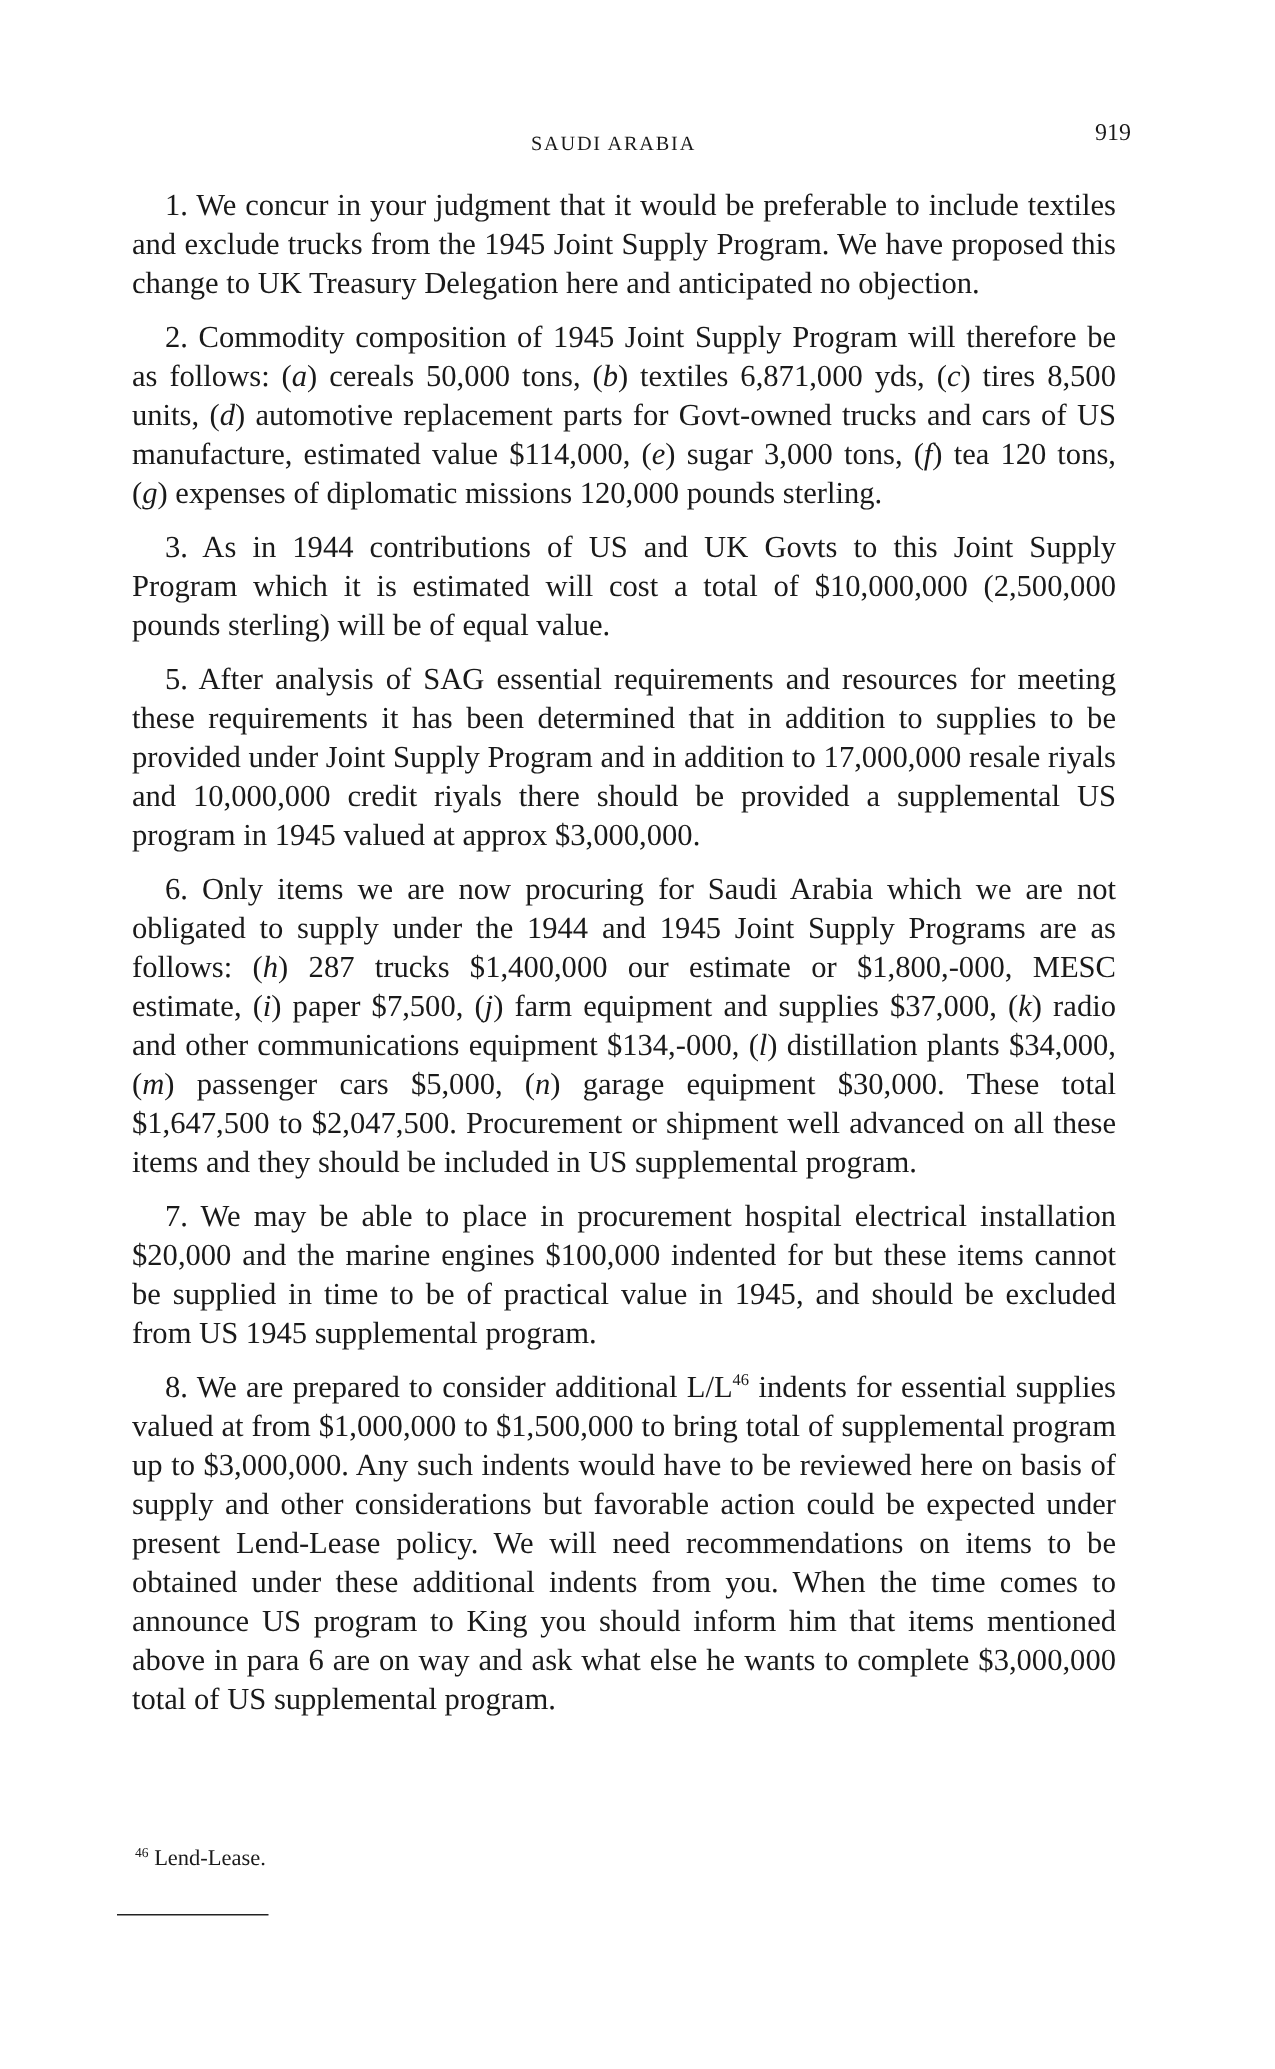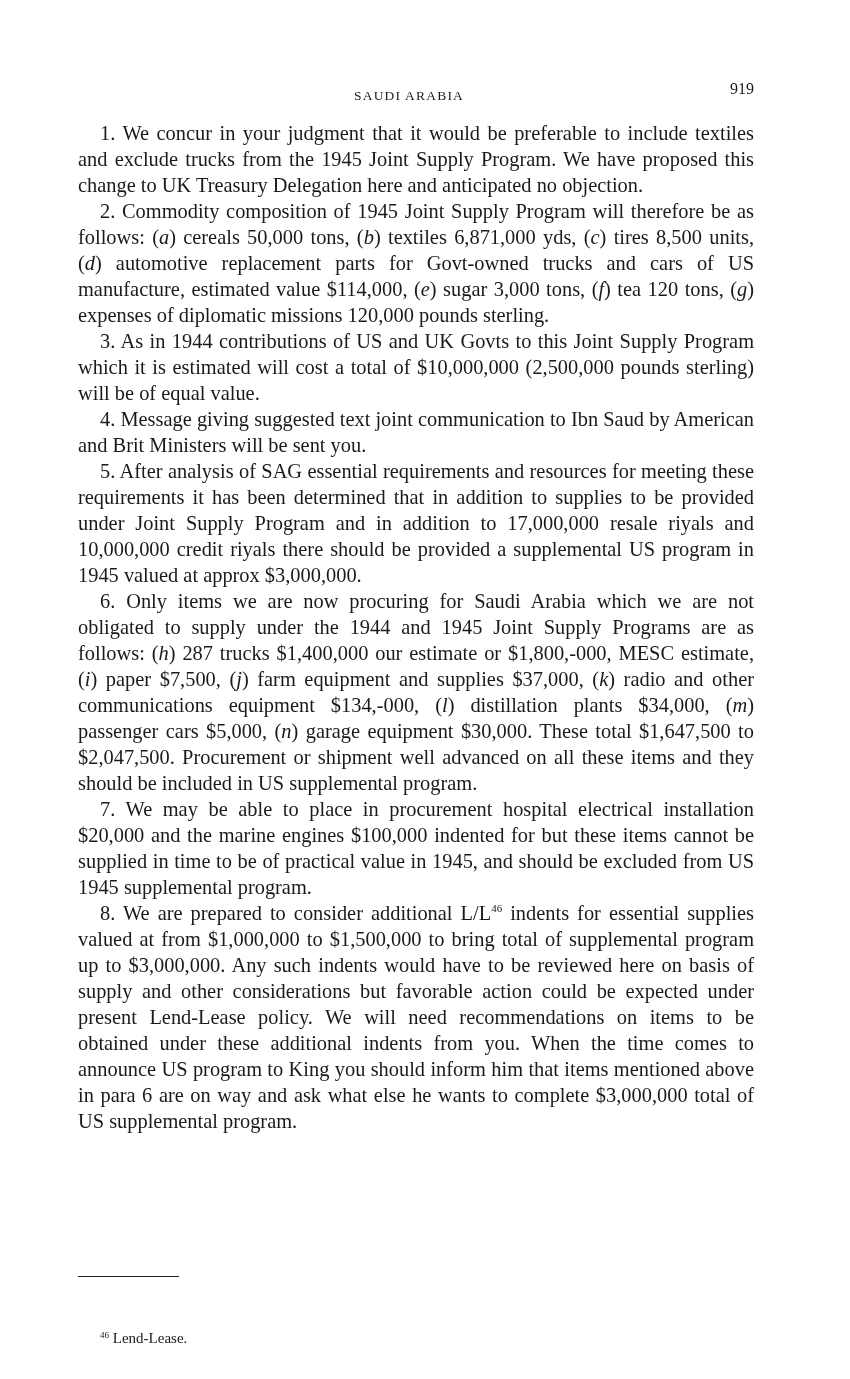--- a/index.html
+++ b/index.html
@@ -2,49 +2,45 @@
 <html><head>
 <meta charset="utf-8">
 <style>
   html, body { margin: 0; padding: 0; background: #ffffff; }
   body { width: 850px; height: 1379px; position: relative; overflow: hidden; color: #1a1a1a; }
   .page { position: absolute; left: 78px; top: 78px; width: 676px; font-family: "DejaVu Serif", "Liberation Serif", serif; }
   .header { position: relative; height: 36px; }
   .running-head { position: absolute; left: 276px; top: 10px; font-size: 13.5px; letter-spacing: 1.2px; font-weight: normal; font-family: "Liberation Serif", serif; }
   .page-number { position: absolute; right: 0; top: 2px; font-size: 16px; font-family: "Liberation Serif", serif; }
   .body-text { margin-top: 6px; font-family: "Liberation Serif", serif; font-size: 20.4px; line-height: 26px; text-align: justify; hyphens: manual; }
-  .para { margin: 0; text-indent: 22px; }
+  .para { margin: 10px; text-indent: 22px; }
   .para i { font-style: italic; }
   .fn-ref { font-size: 11px; vertical-align: 8px; line-height: 0; }
   .footnote-rule { position: absolute; left: 0; top: 1198px; width: 101px; border-top: 1.5px solid #222; }
-  .footnote { position: absolute; left: 12px; top: 1252px; font-family: "Liberation Serif", serif; font-size: 15px; margin-left: 10px; }
+  .footnote { position: absolute; left: 12px; top: 1152px; font-family: "Liberation Serif", serif; font-size: 15px; }
   .footnote sup { font-size: 9px; vertical-align: 5px; }
 </style>
 </head>
 <body>
 
 <div class="page">
   <div class="header">
     <span class="running-head">SAUDI ARABIA</span>
     <span class="page-number">919</span>
   </div>
 
   <div class="body-text">
     <p class="para">
       <span>1.</span>
       <span>We concur in your judgment that it would be preferable to in­clude textiles and exclude trucks from the 1945 Joint Supply Pro­gram. We have proposed this change to UK Treasury Delegation here and anticipated no objection.</span>
     </p>
     <p class="para"><span>2. </span><span>Commodity composition of 1945 Joint Supply Program will therefore be as follows: (</span><i>a</i><span>) cereals 50,000 tons, (</span><i>b</i><span>) textiles 6,871,000 yds, (</span><i>c</i><span>) tires 8,500 units, (</span><i>d</i><span>) automotive replacement parts for Govt-owned trucks and cars of US manufacture, estimated value $114,000, (</span><i>e</i><span>) sugar 3,000 tons, (</span><i>f</i><span>) tea 120 tons, (</span><i>g</i><span>) expenses of diplomatic missions 120,000 pounds sterling.</span></p>
     <p class="para">
       <span>3.</span>
       <span>As in 1944 contributions of US and UK Govts to this Joint Supply Program which it is estimated will cost a total of $10,000,000 (2,500,000 pounds sterling) will be of equal value.</span>
-    </p>
-    <p class="para">
-      <span>4.</span>
-      <span>Message giving suggested text joint communication to Ibn Saud by American and Brit Ministers will be sent you.</span>
     </p>
     <p class="para">
       <span>5.</span>
       <span>After analysis of SAG essential requirements and resources for meeting these requirements it has been determined that in addition to supplies to be provided under Joint Supply Program and in addi­tion to 17,000,000 resale riyals and 10,000,000 credit riyals there should be provided a supplemental US program in 1945 valued at approx $3,000,000.</span>
     </p>
     <p class="para"><span>6. </span><span>Only items we are now procuring for Saudi Arabia which we are not obligated to supply under the 1944 and 1945 Joint Supply Pro­grams are as follows: (</span><i>h</i><span>) 287 trucks $1,400,000 our estimate or $1,800,-000, MESC estimate, (</span><i>i</i><span>) paper $7,500, (</span><i>j</i><span>) farm equipment and supplies $37,000, (</span><i>k</i><span>) radio and other communications equipment $134,-000, (</span><i>l</i><span>) distillation plants $34,000, (</span><i>m</i><span>) passenger cars $5,000, (</span><i>n</i><span>) garage equipment $30,000. These total $1,647,500 to $2,047,500. Pro­curement or shipment well advanced on all these items and they should be included in US supplemental program.</span></p>
     <p class="para">
       <span>7.</span>
       <span>We may be able to place in procurement hospital electrical in­stallation $20,000 and the marine engines $100,000 indented for but these items cannot be supplied in time to be of practical value in 1945, and should be excluded from US 1945 supplemental program.</span>
     </p>

